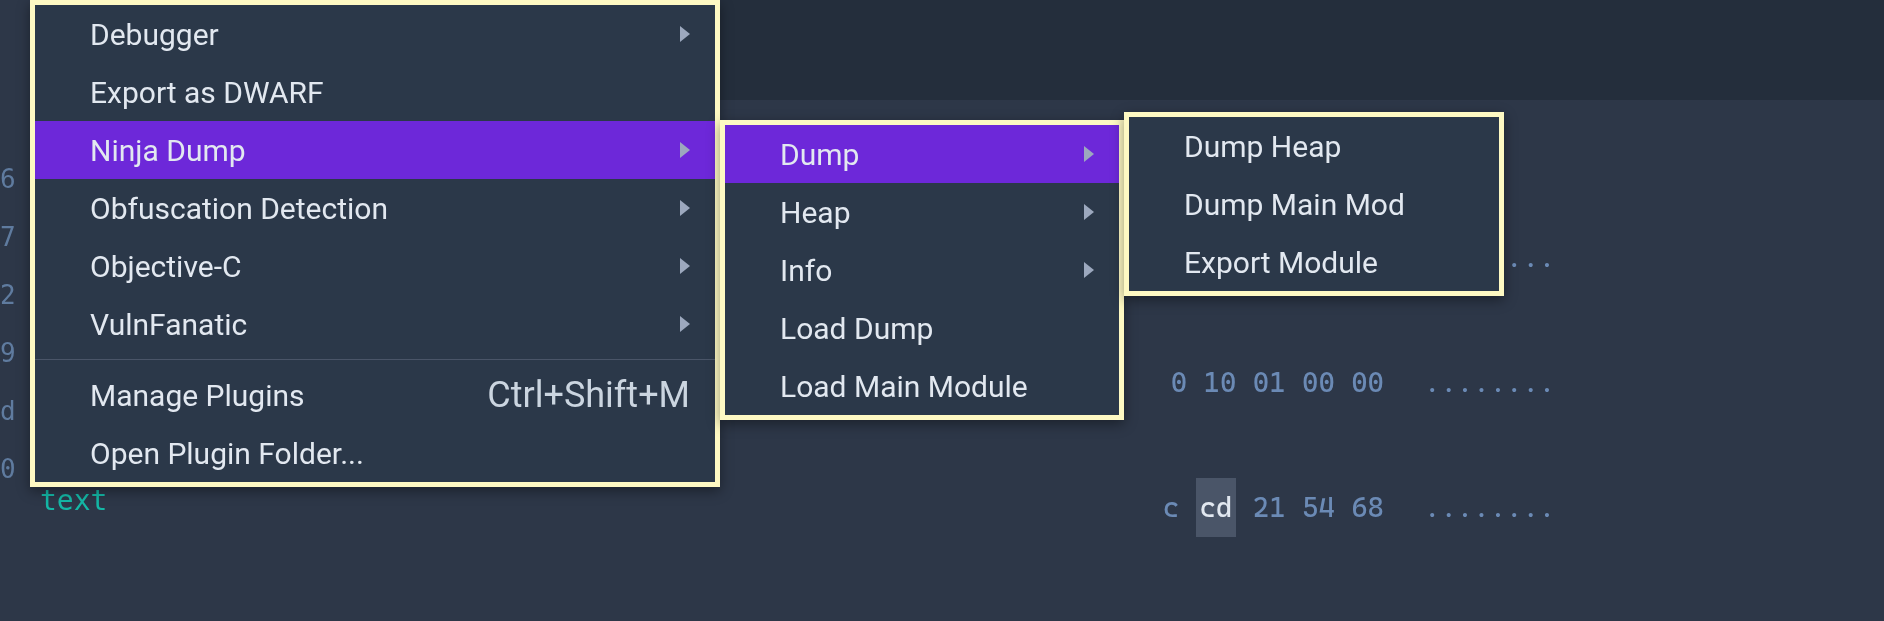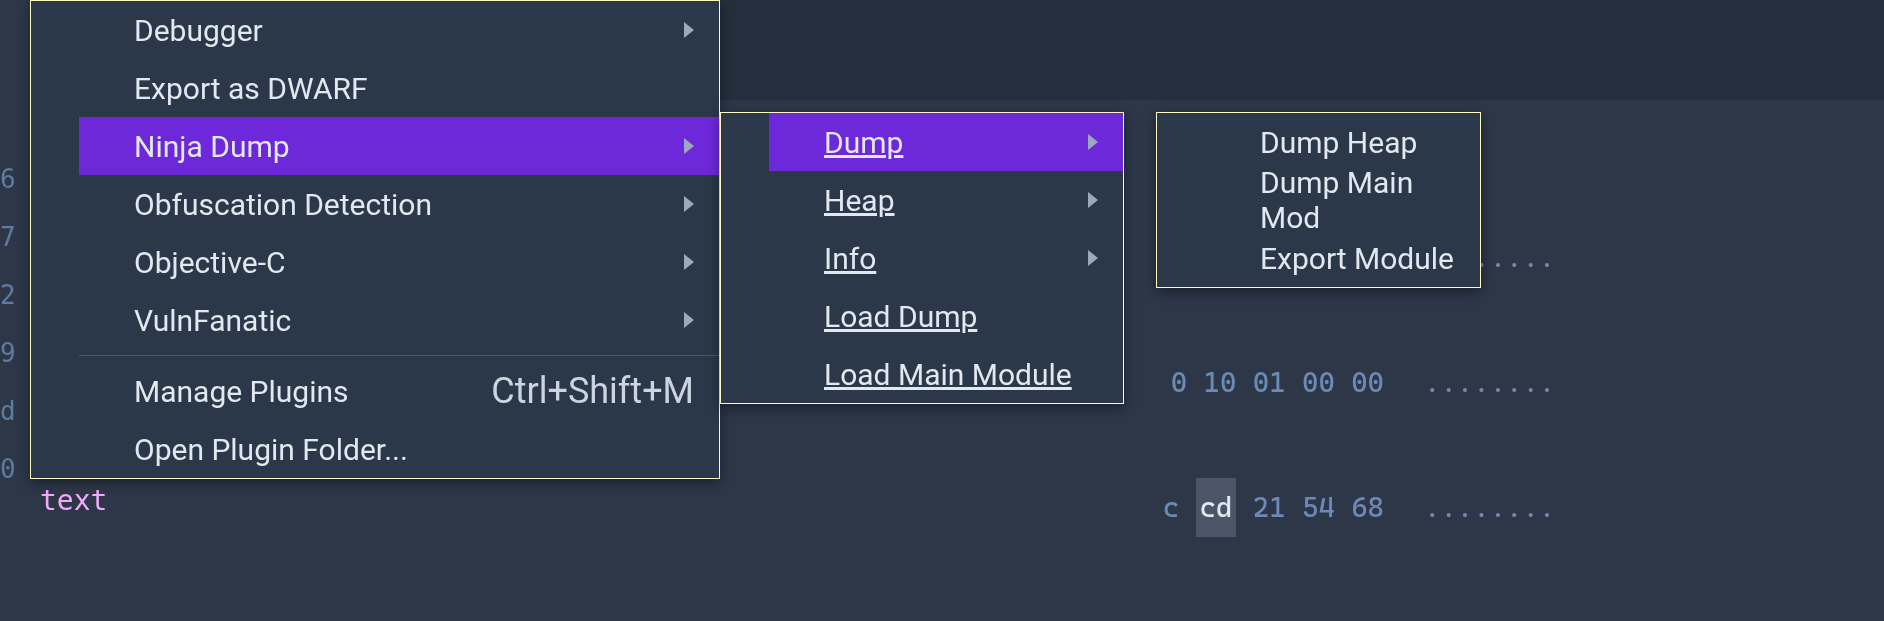--- a/index.html
+++ b/index.html
@@ -64,40 +64,37 @@
       color: #5f7b9f;
       overflow: hidden;
     }
     .left-edge-content {
       padding-top: 150px;
       line-height: 58px;
     }
     .menu {
       position: absolute;
       background: #2b3849;
-      border: 1px solid #fef9c3;
+      border: 5px solid #fef9c3;
       box-shadow: 0 4px 12px rgba(0,0,0,0.4);
-      padding-left: 48px;
     }
     .menu-1 {
       left: 30px;
       top: 0;
       width: 690px;
     }
     .menu-2 {
       left: 720px;
-      top: 112px;
+      top: 120px;
       width: 404px;
-      text-decoration: underline;
     }
     .menu-3 {
       left: 1124px;
       top: 112px;
-      width: 325px;
-      margin-left: 32px;
+      width: 380px;
     }
     .menu-item {
       display: flex;
       align-items: center;
       justify-content: space-between;
       height: 58px;
       padding: 0 25px 0 55px;
       cursor: pointer;
       color: #e2e8f0;
       font-size: 30px;
@@ -134,21 +131,21 @@
       width: 100%;
       height: 100px;
       background: #242e3c;
     }
     .bottom-text-label {
       position: absolute;
       left: 40px;
       top: 484px;
       font-family: monospace;
       font-size: 28px;
-      color: #f0abfc;
+      color: #14b8a6;
     }
   </style>
 </head>
 <body>
 
 <div class="bg-header"></div>
 
 <div class="left-edge">
   <div class="left-edge-content">
     <div>6</div>

